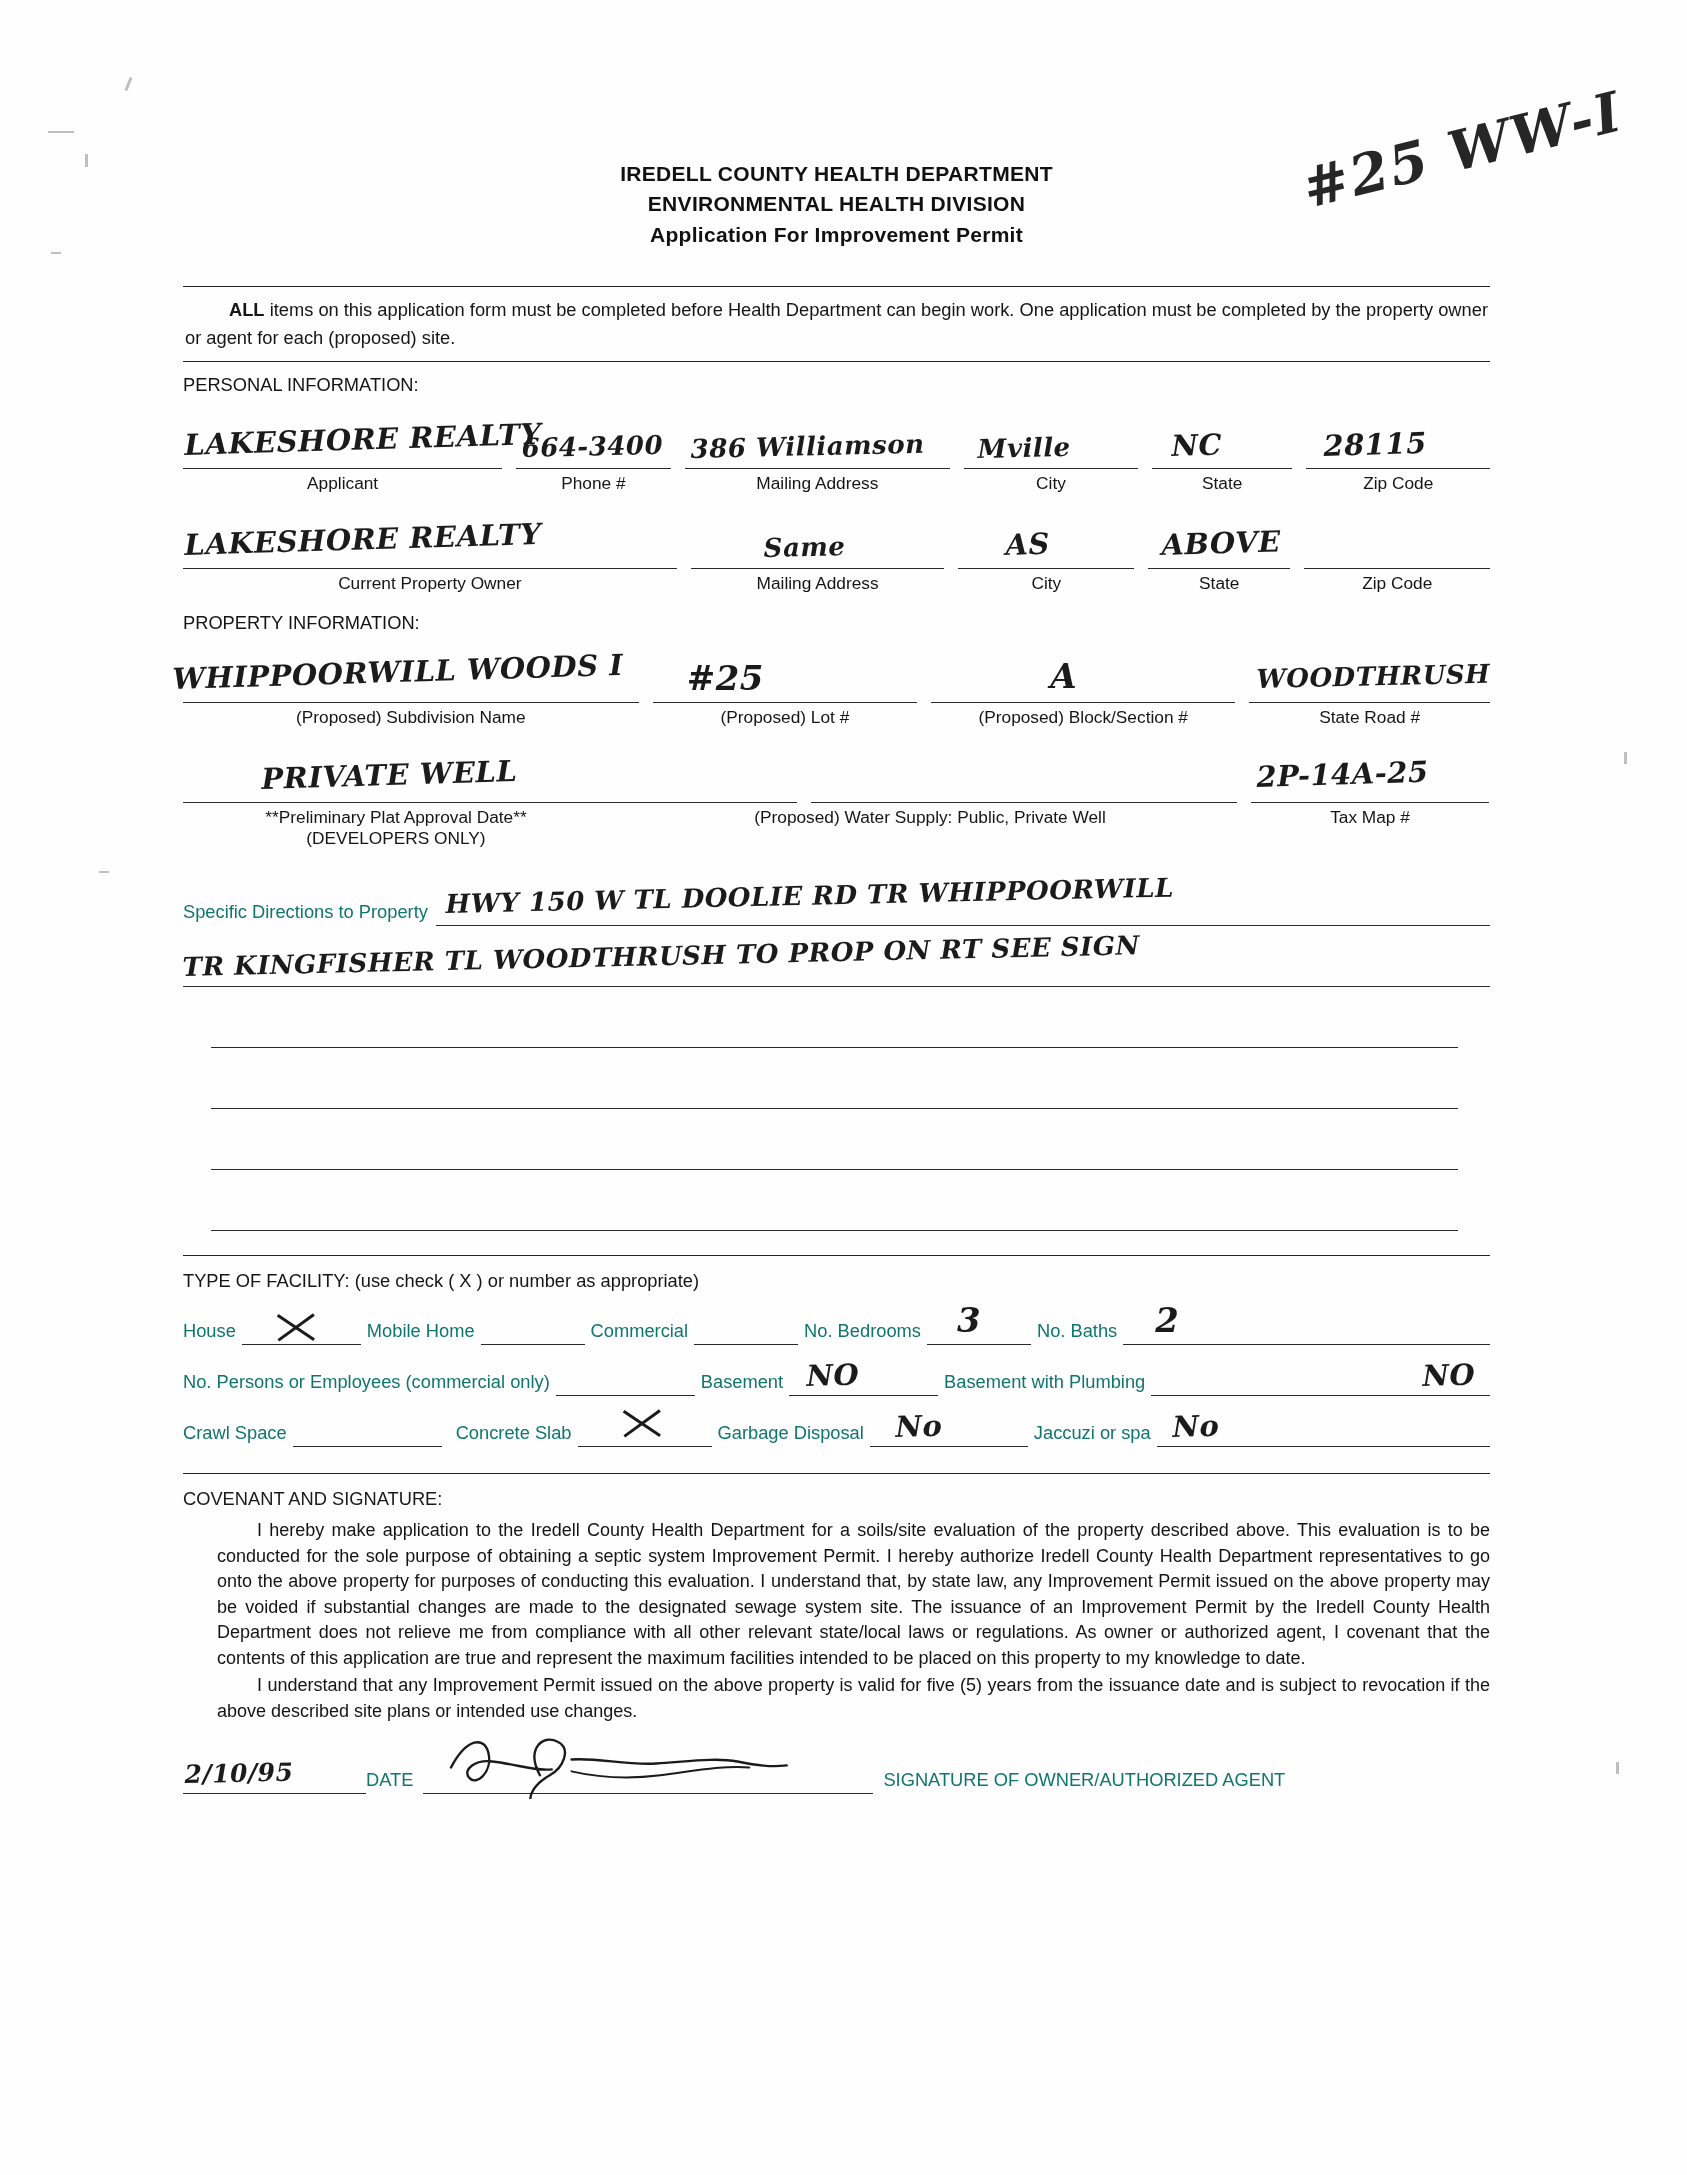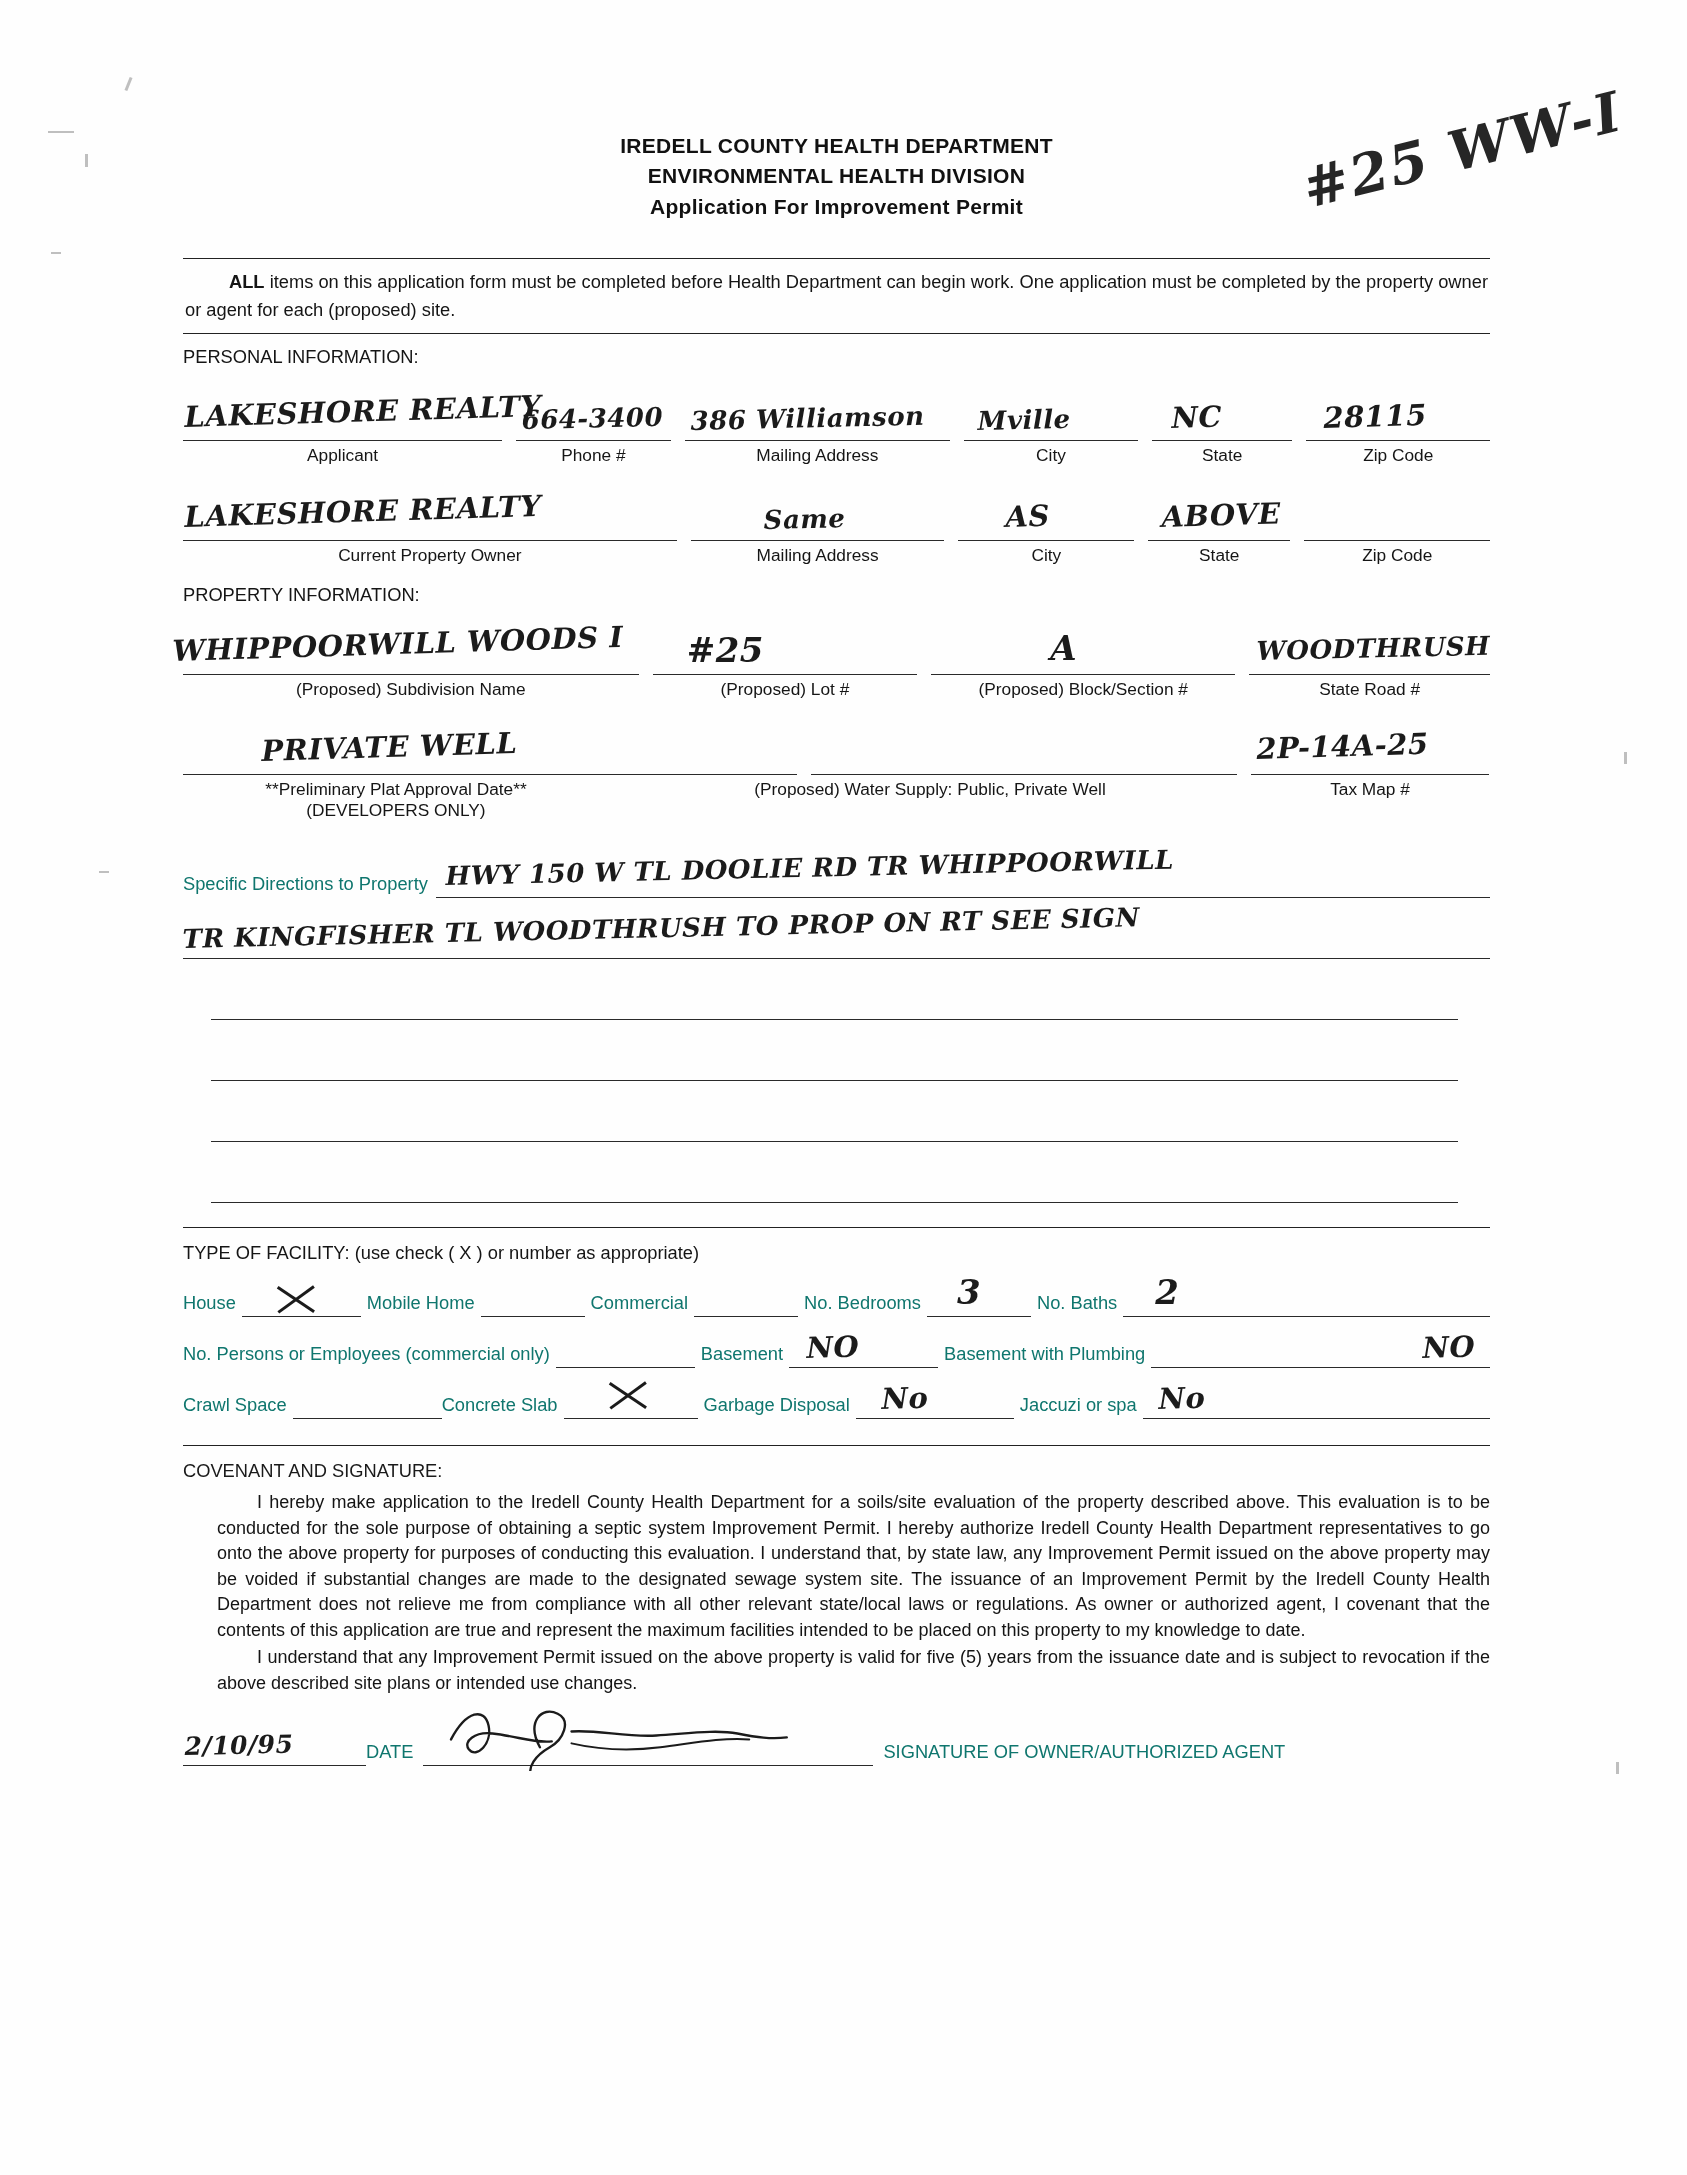--- a/index.html
+++ b/index.html
@@ -23,21 +23,21 @@
   
   .speck {
     position: absolute;
     background: #8a8a8a;
     opacity: .55;
   }
 
   .sheet {
     position: absolute;
     left: 183px;
-    top: 131px;
+    top: 159px;
     width: 1307px;
   }
 
   
   .doc-title {
     text-align: center;
     font-weight: bold;
     font-size: 21px;
     letter-spacing: 0.3px;
     line-height: 1.45;
@@ -385,21 +385,21 @@
       </div>
       <span class="lbl" style="margin-left:6px;">Basement with Plumbing</span>
       <div class="gap" style="flex:1;margin-left:6px;">
         <span class="hw s3" style="right:14px;bottom:2px;left:auto;">NO</span>
       </div>
     </div>
 
     <div class="facility-line">
       <span class="lbl">Crawl Space</span>
       <div class="gap" style="width:149px;margin-left:6px;"></div>
-      <span class="lbl" style="margin-left:0;">Concrete Slab</span>
+      <span class="lbl" style="margin-left:14px;">Concrete Slab</span>
       <div class="gap" style="width:134px;margin-left:6px;">
         <span class="xmark" style="left:42px;top:-10px;"></span>
 
       </div>
       <span class="lbl" style="margin-left:6px;">Garbage Disposal</span>
       <div class="gap" style="width:158px;margin-left:6px;">
         <span class="hw s3" style="left:26px;bottom:2px;">No</span>
       </div>
       <span class="lbl" style="margin-left:6px;">Jaccuzi or spa</span>
       <div class="gap" style="flex:1;margin-left:6px;">

